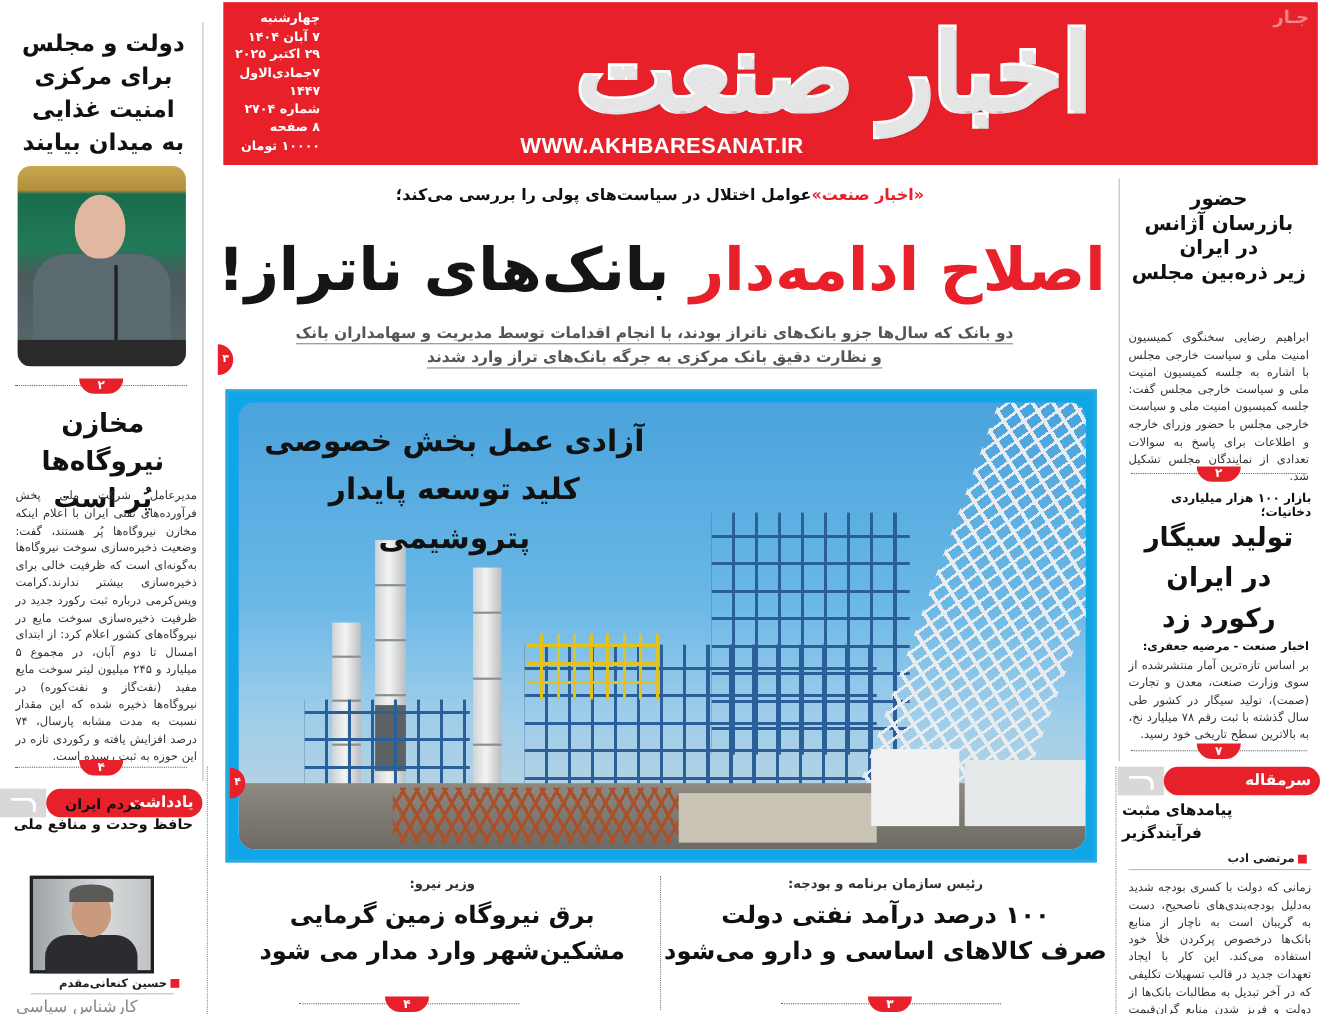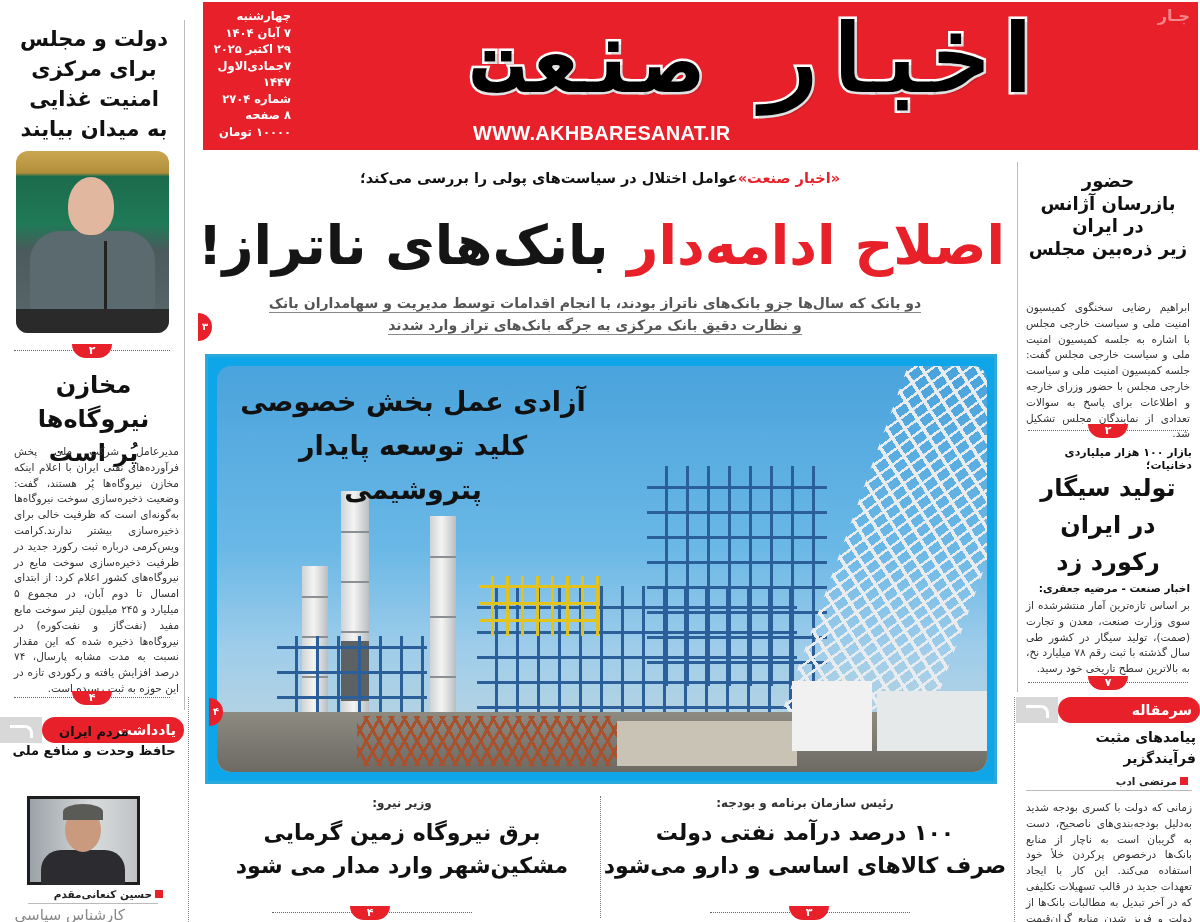--- a/index.html
+++ b/index.html
@@ -4,21 +4,21 @@
 <style>
   * { box-sizing: border-box; margin: 0; padding: 0; }
   html, body { width: 1200px; height: 922px; overflow: hidden; background: #ffffff; }
   body { font-family: "DejaVu Sans", sans-serif; color: #1a1a1a; direction: rtl; position: relative; }
 
   .page { position: absolute; left: 0; top: 0; width: 1200px; height: 922px; }
 
   
   .masthead { position: absolute; left: 203px; top: 2px; width: 995px; height: 148px; background: #e8202a; overflow: hidden; }
   .logo { position: absolute; left: 130px; top: 6px; width: 850px; height: 118px; display: flex; align-items: center; justify-content: center; }
-  .logo-text { font-family: Liberation Mono, monospace; font-weight: bold; font-size: 96px; color: #000000; letter-spacing: 4px;
+  .logo-text { font-family: Liberation Sans, sans-serif; font-weight: bold; font-size: 96px; color: #e5e5e5; letter-spacing: 4px;
     -webkit-text-stroke: 5px #ffffff; paint-order: stroke fill; text-shadow: 0 0 0 #fff, 3px 3px 0 rgba(0,0,0,0.12); line-height: 1; }
   .logo-url { position: absolute; left: 270px; top: 120px; font-family: "Liberation Sans", sans-serif; font-weight: bold; font-size: 20px; color: #ffffff; direction: ltr; letter-spacing: 0.3px; }
   .masthead-info { position: absolute; left: 8px; top: 6px; width: 80px; text-align: right; color: #ffffff; font-size: 11.5px; font-weight: bold; line-height: 16.5px; }
   .watermark { position: absolute; right: 8px; top: 4px; font-size: 16px; color: rgba(255,255,255,0.45); font-weight: bold; }
 
   
   .left-col { position: absolute; left: 0; top: 0; width: 185px; height: 760px; margin-top: 20px; }
   .left-col-rule { position: absolute; left: 184px; top: 0; width: 1px; height: 690px; background: #bdbdbd; }
   .lc-headline { position: absolute; left: 8px; top: 4px; width: 172px; text-align: center; font-size: 21px; font-weight: bold; line-height: 30px; color: #111; }
   .lc-photo { position: absolute; left: 16px; top: 131px; width: 153px; height: 182px; border-radius: 12px; overflow: hidden;
@@ -85,21 +85,21 @@
   .ls-headline { font-size: 22px; font-weight: bold; text-align: center; color: #111; line-height: 33px; margin-top: 6px; }
 
   
   .right-rule { position: absolute; left: 1017px; top: 162px; width: 1px; height: 530px; background: #bdbdbd; }
   .rc-h1 { position: absolute; left: 1020px; top: 170px; width: 176px; text-align: center; font-size: 18px; font-weight: bold; line-height: 22.5px; color: #111; }
   .rc-body1 { position: absolute; left: 1026px; top: 300px; width: 164px; }
   .rc-kicker2 { position: absolute; left: 1020px; top: 446px; width: 176px; text-align: right; font-size: 11px; font-weight: bold; color: #111; padding-right: 4px; }
   .rc-h2 { position: absolute; left: 1020px; top: 470px; width: 176px; text-align: center; font-size: 24px; font-weight: bold; line-height: 37px; color: #111; }
   .rc-byline { position: absolute; left: 1026px; top: 582px; width: 164px; text-align: right; font-size: 10.5px; font-weight: bold; color: #111; }
   .rc-body2 { position: absolute; left: 1026px; top: 598px; width: 164px; }
-  .rc-edit-title { position: absolute; left: 1020px; top: 727px; width: 176px; text-align: right; font-size: 14px; font-weight: bold; line-height: 21px; color: #111; }
+  .rc-edit-title { position: absolute; left: 1020px; top: 727px; width: 176px; text-align: left; font-size: 14px; font-weight: bold; line-height: 21px; color: #111; }
   .rc-edit-body { position: absolute; left: 1026px; top: 800px; width: 166px; }
 </style>
 </head>
 <body>
 
 <div class="page">
 
   <div class="masthead">
     <div class="logo">
       <span class="logo-text">اخبار صنعت</span>

